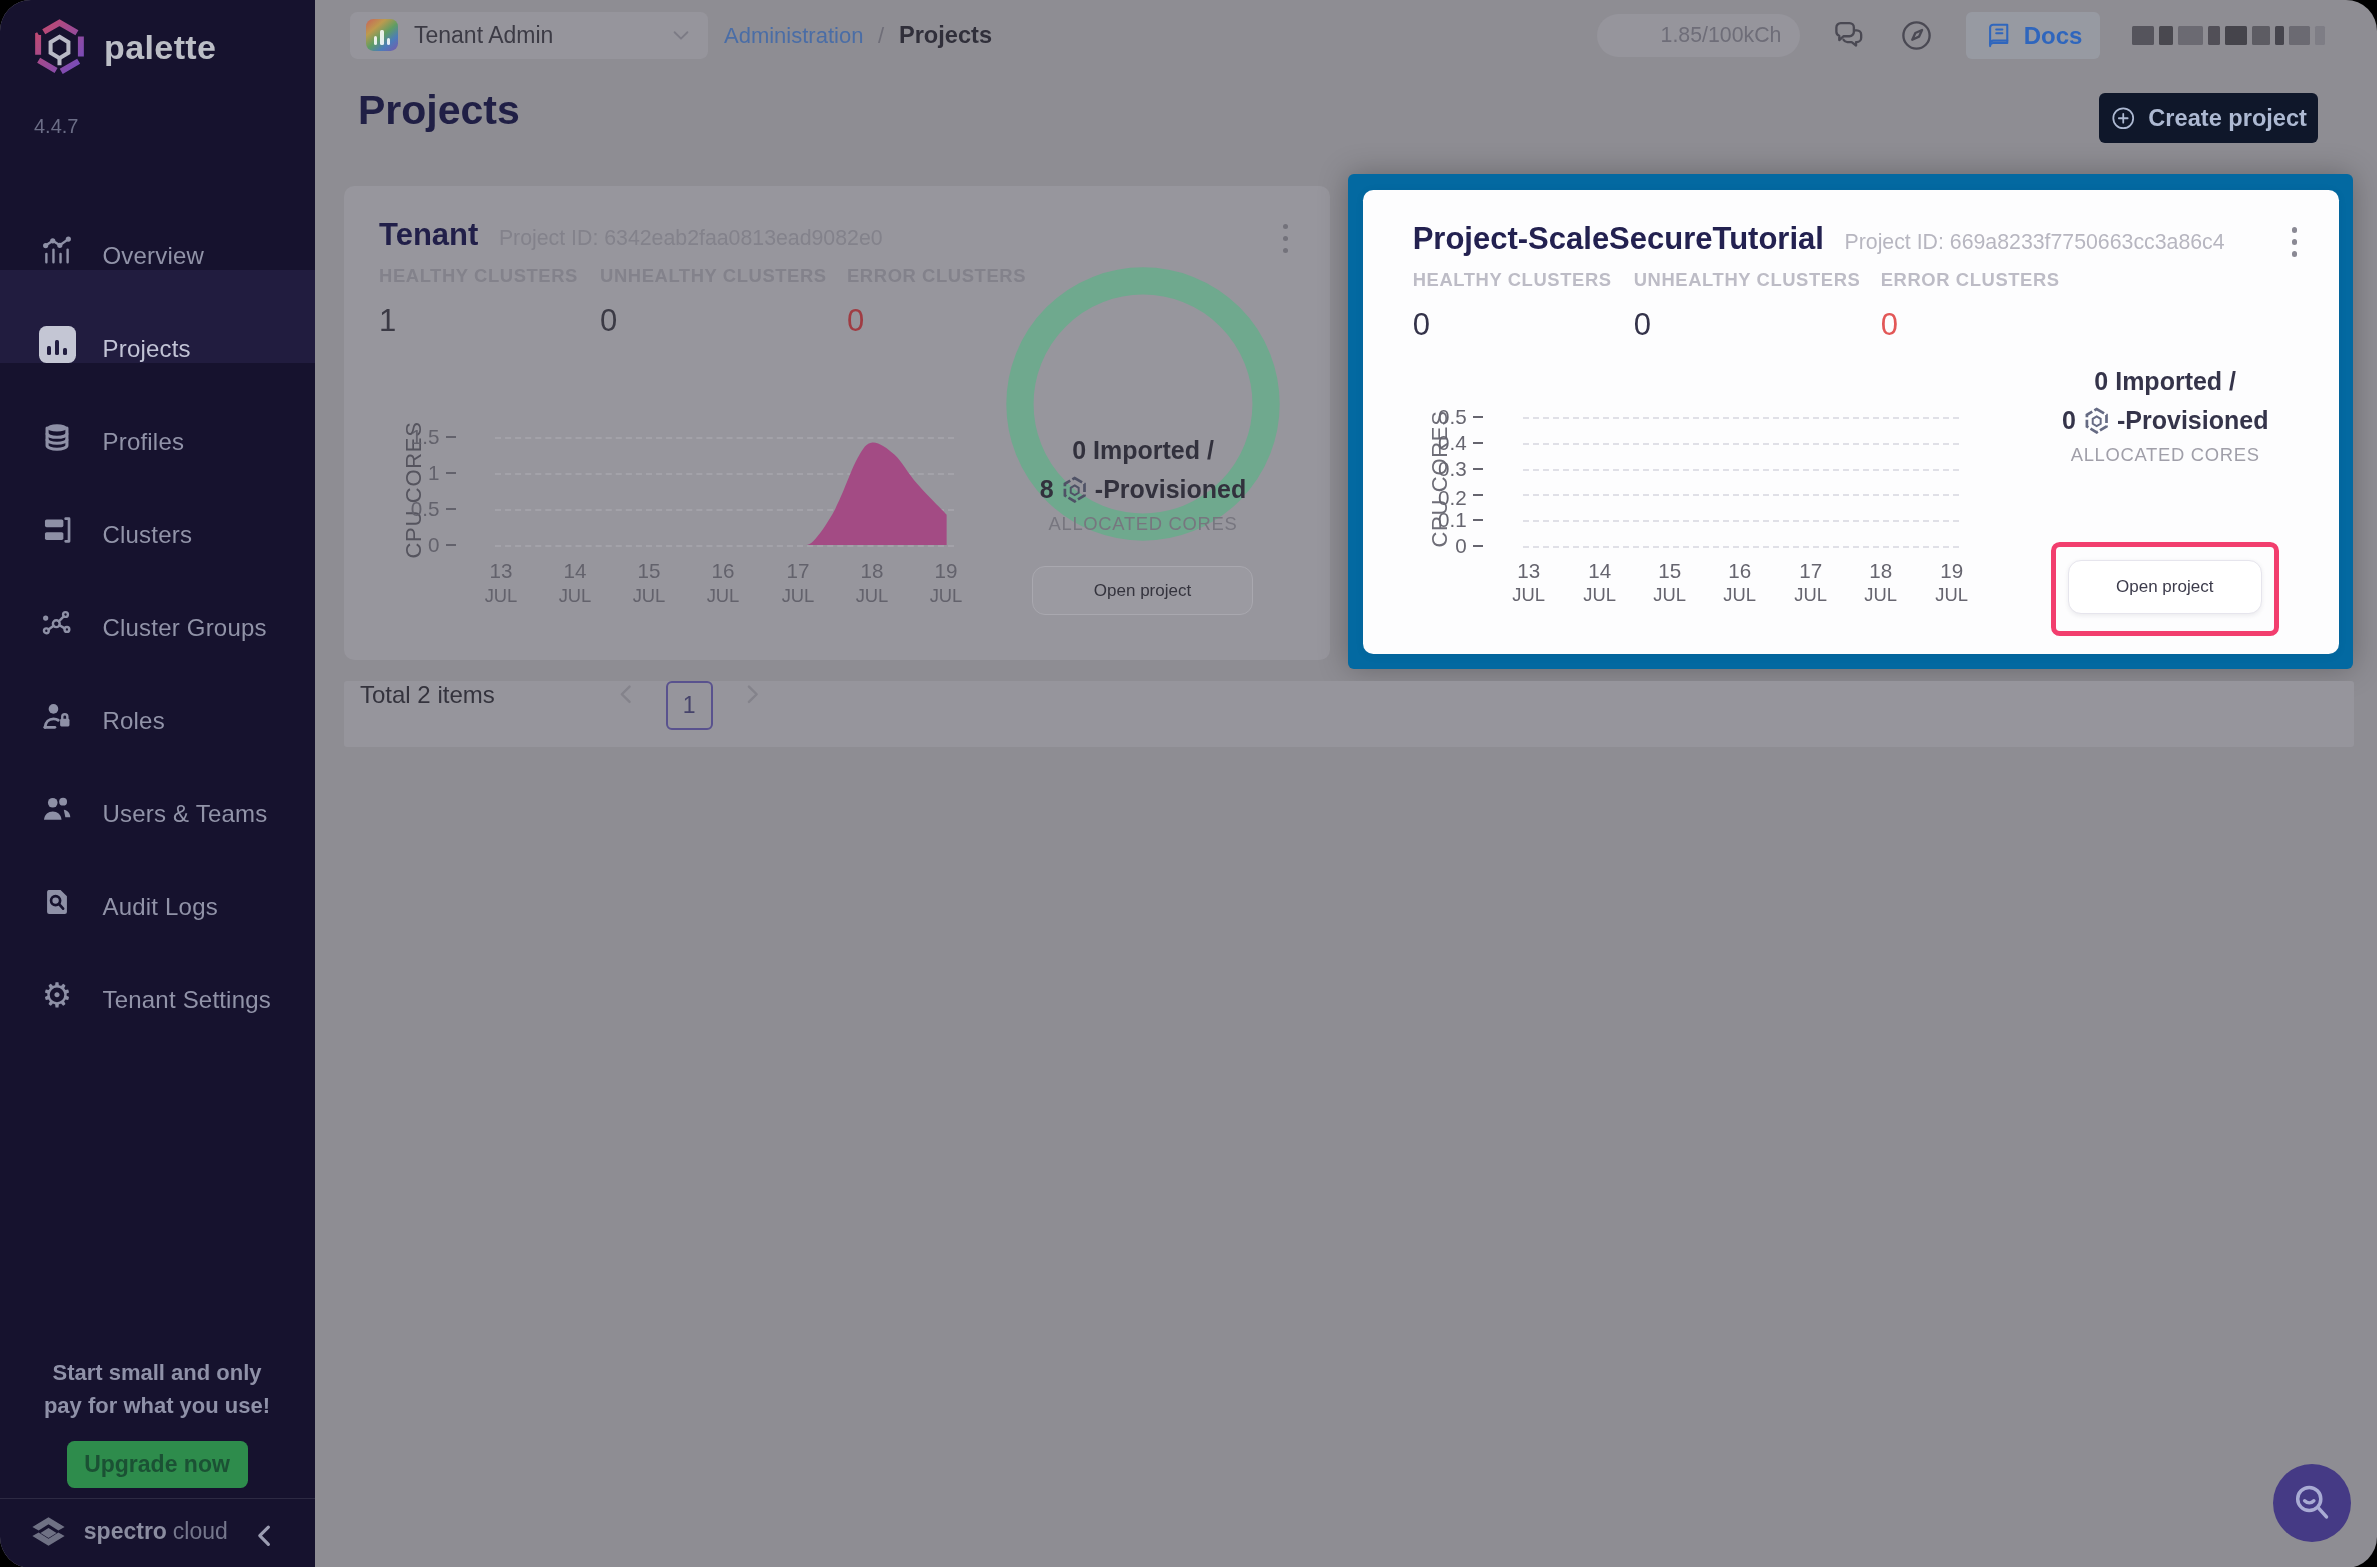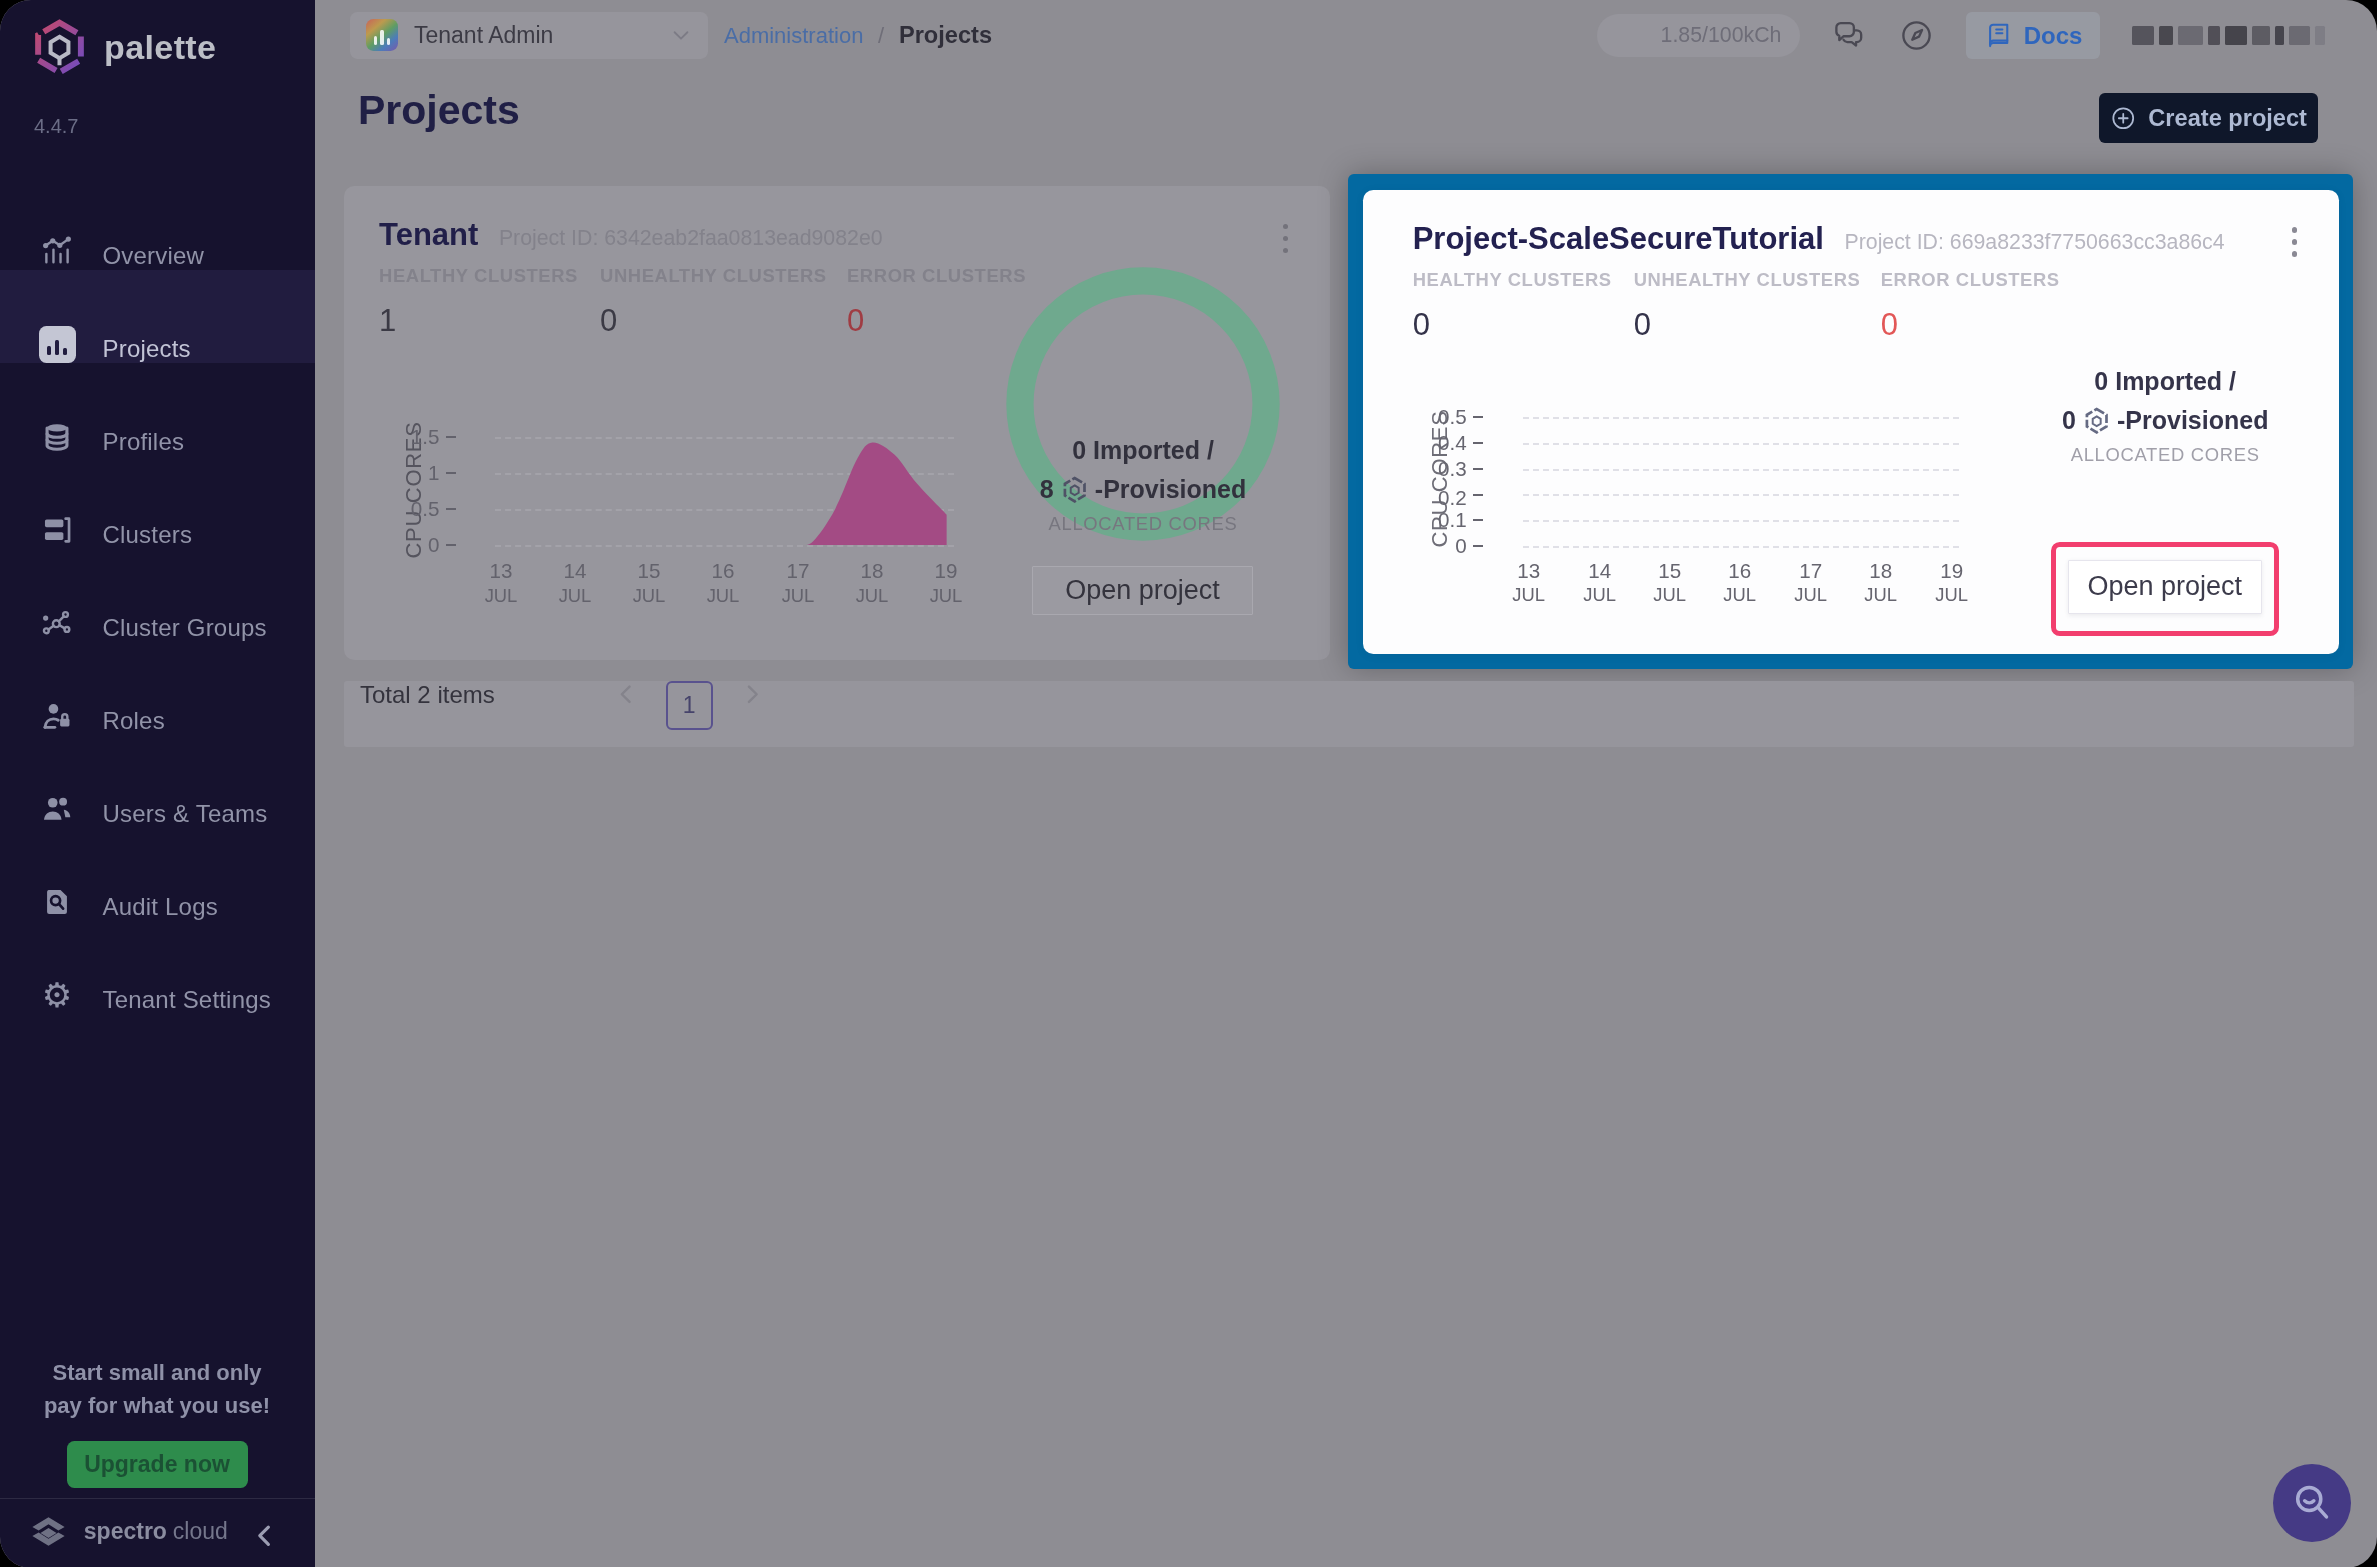--- a/index.html
+++ b/index.html
@@ -114,21 +114,21 @@
   .core-line3 { margin-top:8.8px; font-size:18.4px; letter-spacing:0.7px; }
   #card-0 .core-line1, #card-0 .core-line2 { color:#32313d; }
   #card-0 .core-line3 { color:#77767f; }
   #card-0 .core-line2 svg { color:#4f5266; }
   #card-1 .core-line1, #card-1 .core-line2 { color:#35344a; }
   #card-1 .core-line3 { color:#a09fa9; }
   #card-1 .core-line2 svg { color:#656a83; }
   #cores-0 { left:659px; top:250px; width:280px; }
   #cores-1 { left:692px; top:177px; width:221px; }
 
-  .open-btn { position:absolute; display:flex; align-items:center; justify-content:center; font-size:27px; border-radius:1px; cursor:pointer; }
+  .open-btn { position:absolute; display:flex; align-items:center; justify-content:center; font-size:17px; border-radius:13px; cursor:pointer; }
   #open-0 { left:688px; top:380px; width:221px; height:49px; background:#9b9aa1; border:0.7px solid #a9a8af; color:#34333d; }
   #open-1 { left:705px; top:370px; width:194px; height:54px; background:#ffffff; border:0.7px solid #e6e5ed; color:#3c3b4b; box-shadow:0 1.5px 4.4px rgba(40,40,70,0.08); }
   #highlight-box { position:absolute; left:688px; top:352px; width:228px; height:94px; border:5.9px solid #f23e6e; border-radius:8.8px; pointer-events:none; }
 
   
   #pagination { position:absolute; left:344px; top:681px; width:2010px; height:66px; background:#96959c; border-radius:2.9px; display:flex; align-items:flex-start; }
   #total-label { margin-left:16px; font-size:24px; color:#34333d; }
   .pg-chevron { width:26.5px; height:26.5px; color:#84838b; cursor:pointer; }
   #pg-prev { margin-left:118px; }
   #page-box { margin-left:26.5px; width:47px; height:49px; border:2.2px solid #59528e; border-radius:5.9px; display:flex; align-items:center; justify-content:center; font-size:23px; color:#46436b; cursor:pointer; }

